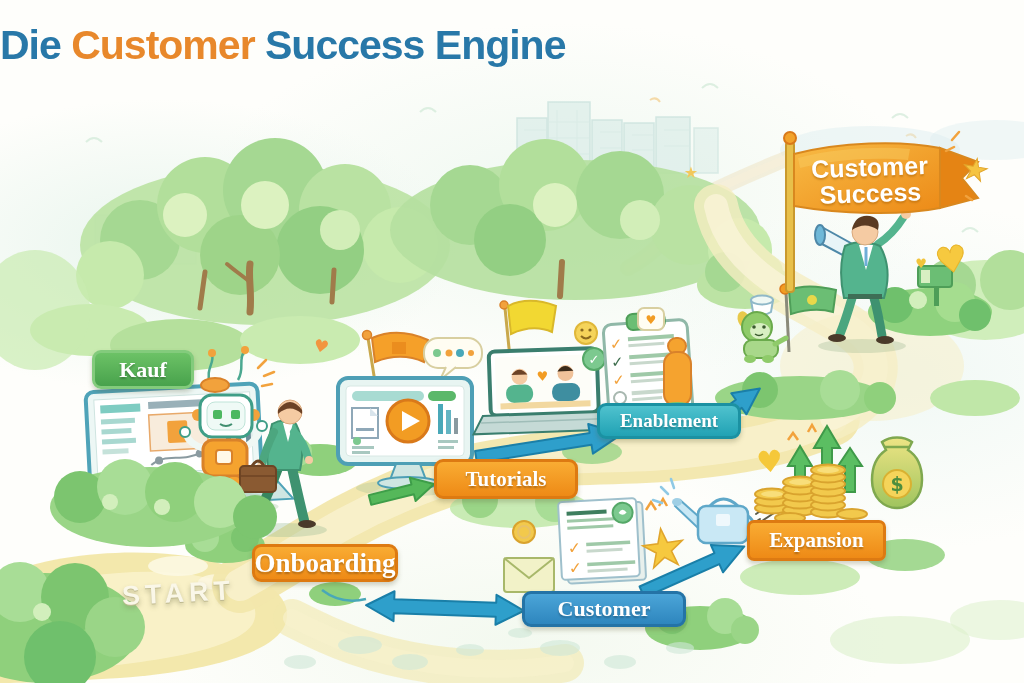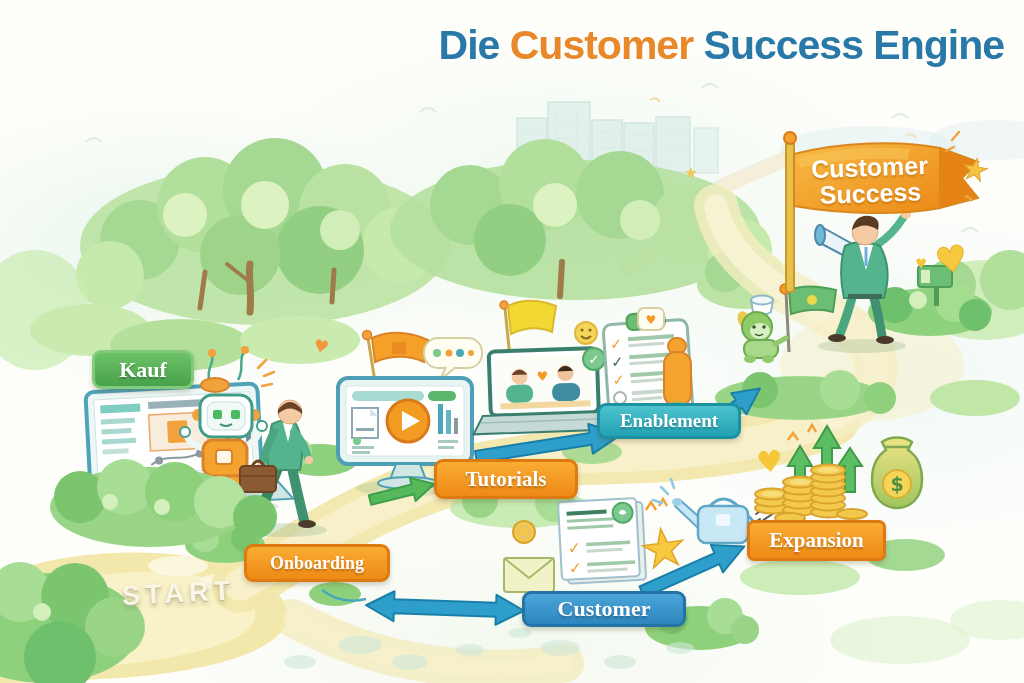--- a/index.html
+++ b/index.html
@@ -8,21 +8,21 @@
     font-family:"Liberation Sans",sans-serif;
     background:
       radial-gradient(ellipse 420px 210px at 16% 36%, rgba(214,238,226,.55), transparent 70%),
       radial-gradient(ellipse 520px 260px at 55% 30%, rgba(223,242,230,.50), transparent 70%),
       radial-gradient(ellipse 430px 250px at 88% 55%, rgba(224,242,238,.45), transparent 70%),
       radial-gradient(ellipse 520px 210px at 50% 94%, rgba(232,244,228,.50), transparent 72%),
       #fefefb;
   }
   .scene{position:absolute;left:0;top:0;}
   .title{
-    position:absolute;left:0;top:22px;width:1004px;text-align:right;
+    position:absolute;left:0;top:22px;width:1004px;text-align:left;
     font-size:41px;font-weight:bold;letter-spacing:-1px;
   }
   .title .blue{color:#2878a8;}
   .title .orange{color:#e8882b;}
   .badge{
     position:absolute;display:flex;align-items:center;justify-content:center;
     color:#fff;font-weight:bold;border-radius:9px;
     text-shadow:0 2px 2px rgba(0,0,0,.25);
     box-shadow:0 3px 5px rgba(90,90,50,.28);
     white-space:nowrap;
@@ -572,21 +572,21 @@
 </svg>
 
 <div class="title">
   <span class="blue">Die</span>
   <span class="orange">Customer</span>
   <span class="blue">Success Engine</span>
 </div>
 
 <div class="badge green" style="left:92px;top:350px;width:96px;height:33px;font-size:22px;">Kauf</div>
 
-<div class="badge orange" style="left:244px;top:544px;width:140px;height:32px;font-size:18px;">Onboarding</div>
+<div class="badge orange" style="left:252px;top:544px;width:140px;height:32px;font-size:27px;">Onboarding</div>
 
 <div class="badge orange" style="left:434px;top:459px;width:138px;height:34px;font-size:21px;">Tutorials</div>
 
 <div class="badge blue" style="left:522px;top:591px;width:158px;height:30px;font-size:22px;">Customer</div>
 
 <div class="badge teal" style="left:597px;top:403px;width:138px;height:30px;font-size:19px;">Enablement</div>
 
 <div class="badge orange" style="left:747px;top:520px;width:133px;height:35px;font-size:21px;border-radius:7px;">Expansion</div>
 
 

